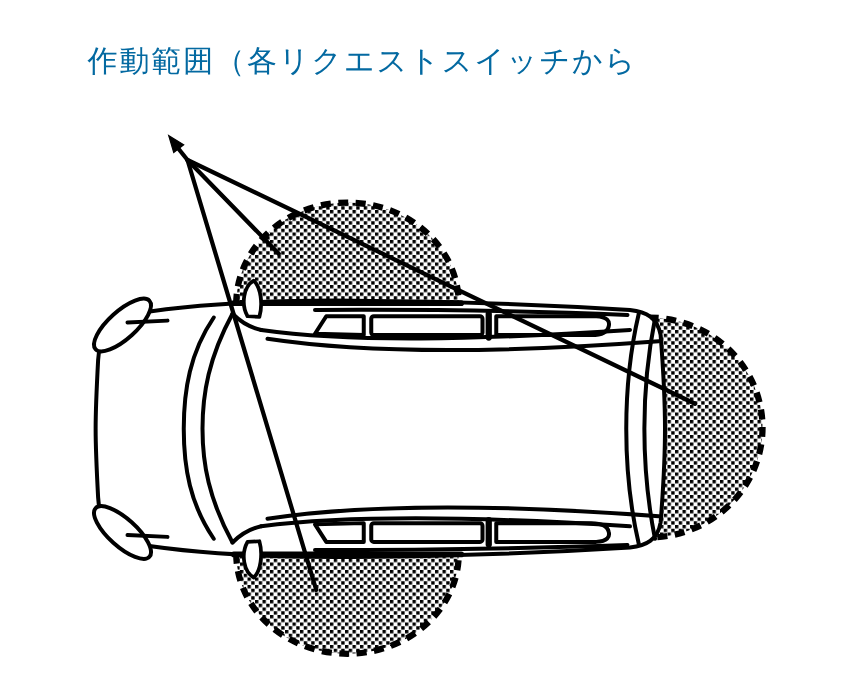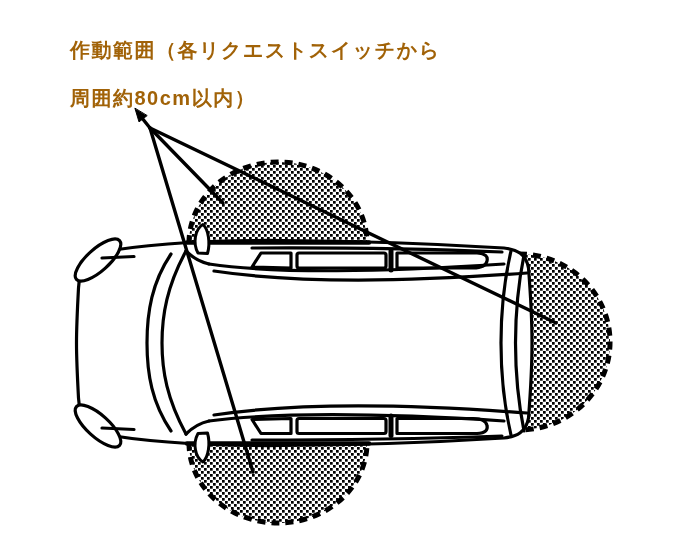--- a/index.html
+++ b/index.html
@@ -6,37 +6,36 @@
   .stage{
     position:relative;
     width:685px;height:555px;
     background:#ffffff;
     overflow:hidden;
     font-family:"Liberation Sans", sans-serif;
   }
   .caption{
     position:absolute;
     left:70px;top:26px;
-    color:#a16207;
-    font-size:20px;
+    color:#0369a1;
+    font-size:24px;
     line-height:48px;
     letter-spacing:1.5px;
-    font-weight:700;
+    font-weight:400;
     white-space:nowrap;
   }
   .figure-svg{position:absolute;left:0;top:0;}
 </style>
 </head>
 <body>
 
 <div class="stage">
 
   <div class="caption">
     <div>作動範囲（各リクエストスイッチから</div>
-    <div>周囲約80cm以内）</div>
   </div>
 
   <svg class="figure-svg" width="685" height="555" viewBox="0 0 685 555">
     <defs>
       <pattern id="ht" width="6" height="6" patternUnits="userSpaceOnUse">
         <rect width="6" height="6" fill="#ffffff"></rect>
         <rect x="0" y="0" width="2.7" height="2.7" fill="#000000"></rect>
         <rect x="3" y="3" width="2.7" height="2.7" fill="#000000"></rect>
       </pattern>
     </defs>

